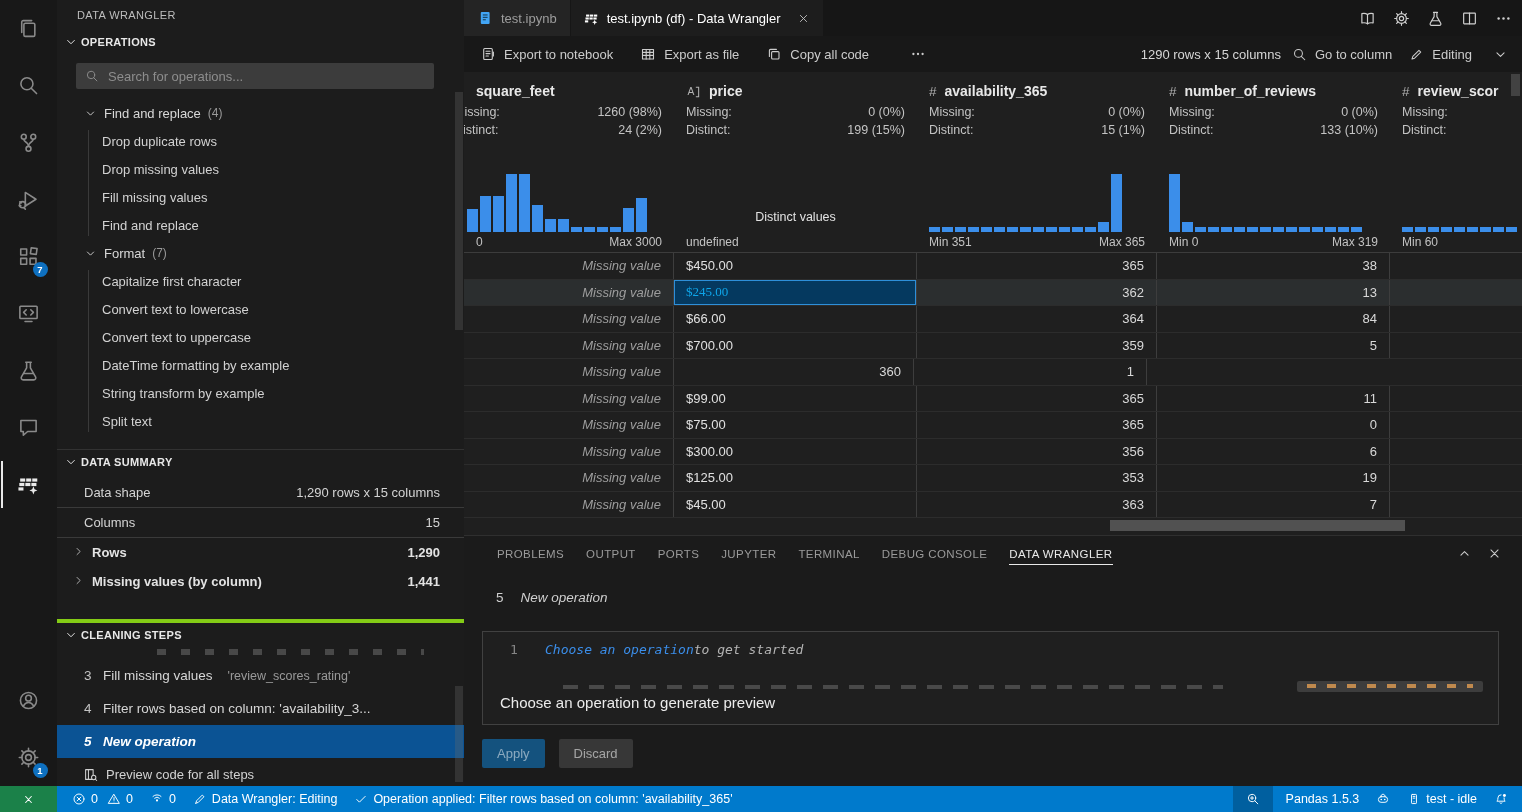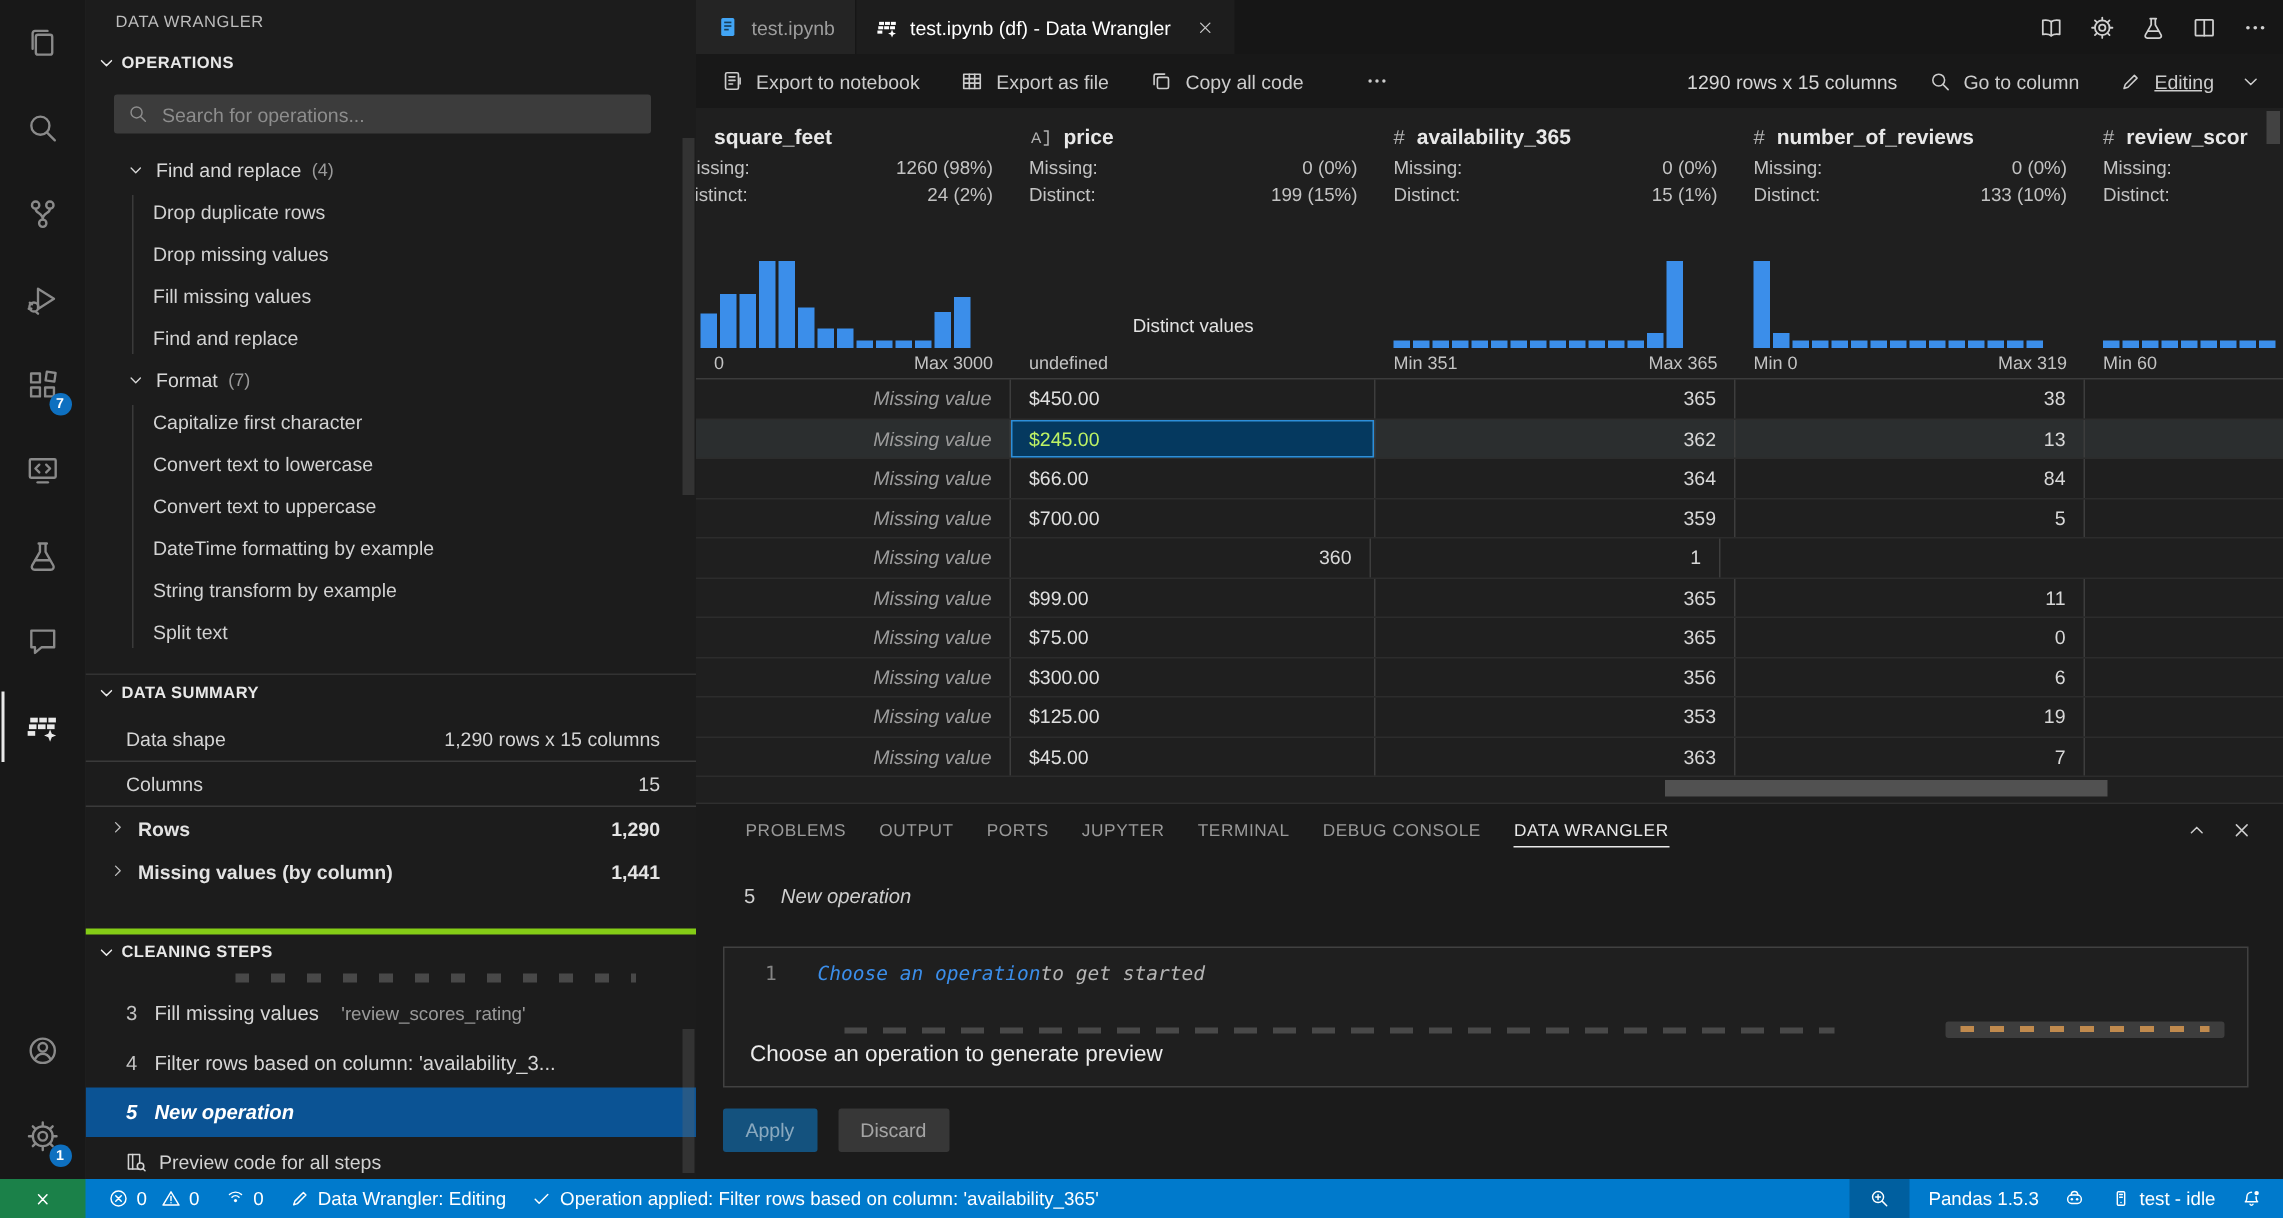--- a/index.html
+++ b/index.html
@@ -57,21 +57,21 @@
   .tabbar{position:relative;height:36px;background:#161616;display:flex;align-items:stretch;}
   .tab{display:flex;align-items:center;gap:8px;padding:0 13px;font-size:13px;color:#9d9d9d;
     background:#242424;border-right:1px solid #161616;cursor:pointer;}
   .tab.active{background:#1d1d1d;color:#ffffff;}
   .tab .close{margin-left:8px;color:#c5c5c5;}
   .title-actions{position:absolute;right:10px;top:0;height:36px;display:flex;align-items:center;gap:17px;color:#d0d0d0;}
 
   .toolbar{height:36px;background:#181818;display:flex;align-items:center;padding:0 14px 0 16px;font-size:13px;color:#cccccc;}
   .tb-item{display:flex;align-items:center;gap:8px;margin-right:27px;cursor:pointer;white-space:nowrap;}
   .tb-dots{margin-left:14px;margin-right:0;}
-  .tb-right{margin-left:auto;display:flex;align-items:center;gap:11px;white-space:nowrap;}
+  .tb-right{margin-left:auto;display:flex;align-items:center;gap:1px;white-space:nowrap;}
   .tb-dims{color:#d6d6d6;margin-right:10px;}
 
   
   .grid{position:absolute;top:72px;left:0;right:0;height:463px;background:#1f1f1f;}
   .ghead{height:181px;display:flex;border-bottom:1px solid #3c3c3c;box-sizing:border-box;}
   .gcol{flex:0 0 auto;box-sizing:border-box;padding:7px 12px 0;display:flex;flex-direction:column;overflow:hidden;}
   .gcol.last{flex:1 1 auto;}
   .gtitle{height:24px;display:flex;align-items:center;gap:8px;font-size:14px;font-weight:700;color:#e8e8e8;white-space:nowrap;}
   .type-ic{color:#b3b3b3;font-weight:400;font-size:13.5px;}
   .gstat{height:18px;display:flex;justify-content:space-between;align-items:center;font-size:12.5px;color:#c3c3c3;white-space:nowrap;}
@@ -85,21 +85,21 @@
   .gcol.clip .gstat .slab{margin-left:-22px;}
   .gcol.clip .hist{margin-left:-9px;}
 
   .grow{display:flex;height:26.5px;border-bottom:1px solid #2c2c2c;font-size:13px;color:#d8d8d8;box-sizing:border-box;}
   .grow.hl{background:#2b2e2f;}
   .gcell{box-sizing:border-box;border-right:1px solid #3d3d3d;display:flex;align-items:center;padding:0 12px;overflow:hidden;white-space:nowrap;}
   .gcell.cl{justify-content:flex-start;color:#e0e0e0;}
   .gcell.cr{justify-content:flex-end;}
   .gcell.cm{justify-content:flex-end;font-style:italic;color:#9d9d9d;}
   .gcell.lastc{border-right:none;flex:1 1 auto;}
-  .gcell.selc{background:#05395f;box-shadow:inset 0 0 0 1px #2e8fd9;color:#bef264;}
+  .gcell.selc{background:#05395f;box-shadow:inset 0 0 0 1px #2e8fd9;color:#0ea5e9;font-family:Liberation Serif, serif;}
   .hthumb{position:absolute;left:646px;top:448px;width:295px;height:11px;background:#5a5a5a;opacity:.85;cursor:pointer;}
   .vthumb{position:absolute;right:2px;top:2px;width:9px;height:22px;background:#5a5a5a;opacity:.6;cursor:pointer;}
 
   
   .panel{position:absolute;left:0;right:0;top:535px;bottom:0;background:#1b1b1b;border-top:1px solid #2f2f2f;}
   .ptabs{display:flex;align-items:center;height:35px;padding-left:22px;}
   .ptab{height:100%;display:flex;align-items:center;padding:0 11px;font-size:11.5px;letter-spacing:.4px;color:#9a9a9a;position:relative;cursor:pointer;}
   .ptab.active{color:#e9e9e9;}
   .ptab.active::after{content:"";position:absolute;left:11px;right:11px;bottom:6px;height:1px;background:#e9e9e9;}
   .ptab-actions{margin-left:auto;display:flex;gap:15px;margin-right:20px;color:#cccccc;}
@@ -473,21 +473,21 @@
         <span class="tb-dims">1290 rows x 15 columns</span>
         <span class="tb-item" style="margin-right:16px;">
           <span class="ic" id="goto-ic">
               <svg width="15" height="15" viewBox="0 0 16 16" fill="none" stroke="currentColor" stroke-width="1.1" stroke-linecap="round" stroke-linejoin="round">
                 <circle cx="6.9" cy="6.8" r="4.2"></circle>
                 <path d="M9.9 9.9l3.7 3.7"></path>
               </svg>
             </span>
           <span>Go to column</span>
         </span>
-        <span class="tb-item" style="margin-right:6px;text-decoration:underline;">
+        <span class="tb-item" style="margin-right:20px;">
           <span class="ic" id="mode-ic">
               <svg width="15" height="15" viewBox="0 0 16 16" fill="none" stroke="currentColor" stroke-width="1.1" stroke-linecap="round" stroke-linejoin="round">
                 <path d="M3.2 12.8l.9-2.8 6.5-6.5 1.9 1.9-6.5 6.5-2.8.9z"></path>
               </svg>
             </span>
           <span>Editing</span>
         </span>
         <span class="ic" id="mode-chev">
             <svg width="15" height="15" viewBox="0 0 16 16" fill="none" stroke="currentColor" stroke-width="1.1" stroke-linecap="round" stroke-linejoin="round">
               <path d="M4.2 6.2L8 10l3.8-3.8"></path>

